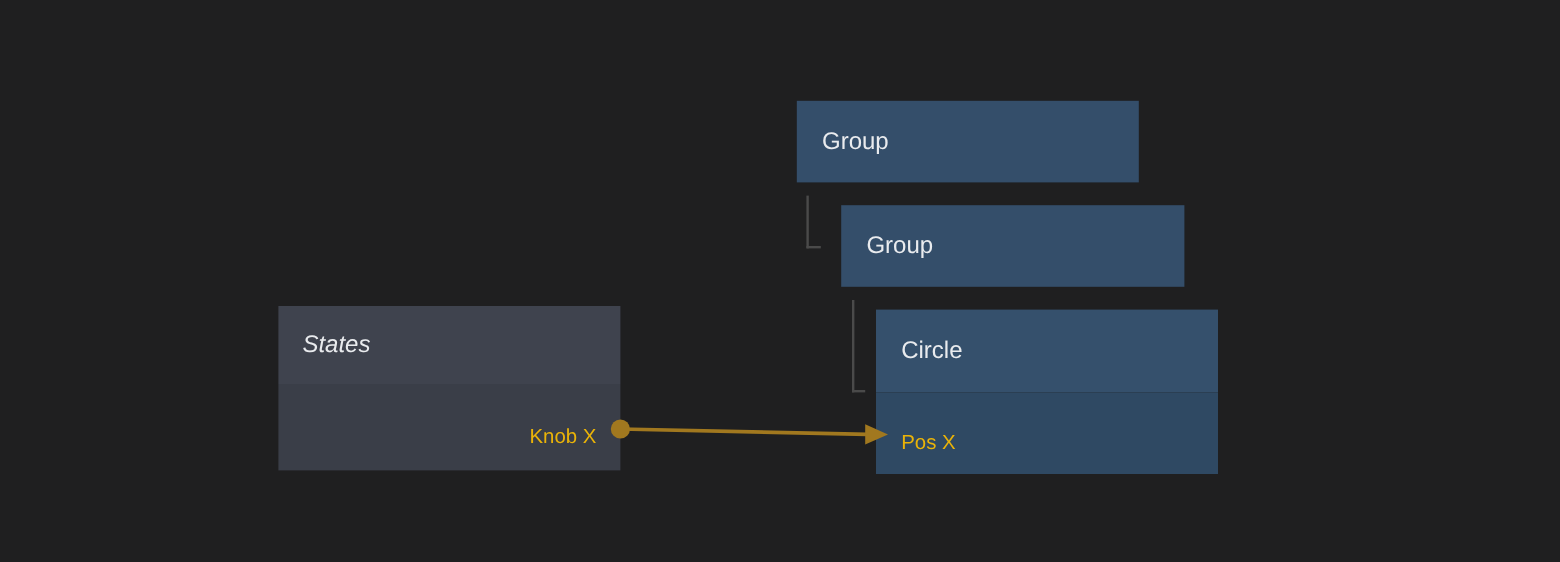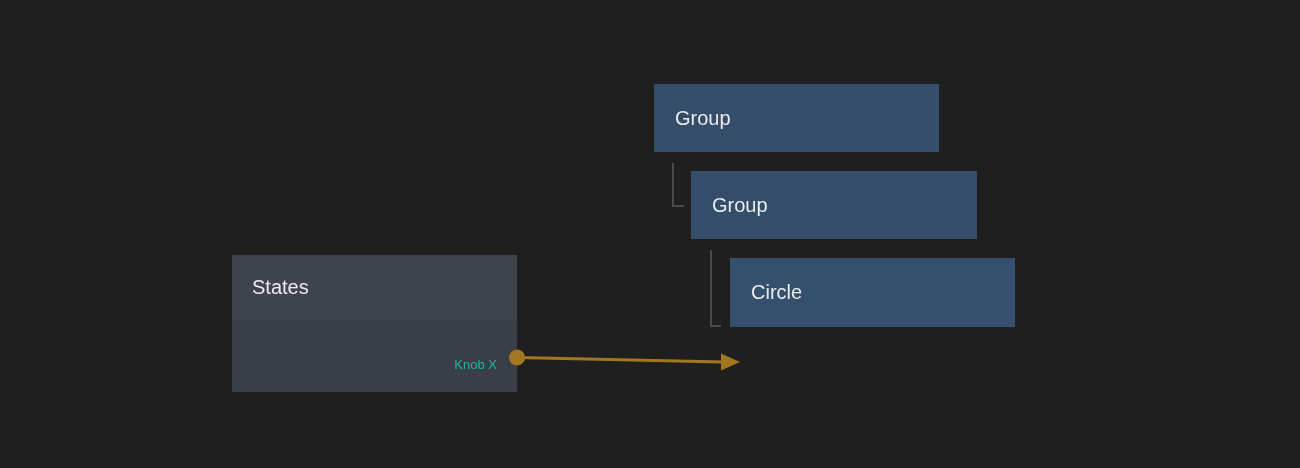--- a/index.html
+++ b/index.html
@@ -10,36 +10,36 @@
     font-family: "Liberation Sans", "DejaVu Sans", sans-serif;
   }
   .canvas {
     position: relative;
     width: 1300px; height: 468px;
     background: #1f1f20;
   }
   .node { position: absolute; }
 
   
-  .node-group { background: #344e6a; display: flex; align-items: center; padding-left: 21px; }
+  .node-group { background: #344e6a; display: flex; align-items: center; padding-left: 21px; margin-left: 10px; }
   .node-group1 { left: 654px; top: 84px;  width: 285px; height: 68px; }
   .node-group2 { left: 691px; top: 171px; width: 286px; height: 68px; }
 
   
   .node-states { left: 232px; top: 255px; width: 285px; }
-  .states-header { background: #3f434e; height: 65px; display: flex; align-items: center; padding-left: 20px; }
+  .states-header { background: #3f434e; height: 65px; display: flex; align-items: center; padding-left: 20px; font-style: italic; }
   .states-row    { background: #3a3e48; height: 72px; display: flex; align-items: center; justify-content: flex-end; padding-right: 20px; }
 
   
   .node-circle { left: 730px; top: 258px; width: 285px; }
   .circle-header { background: #35506c; height: 69px; display: flex; align-items: center; padding-left: 21px; text-align: center; }
   .circle-row    { background: #2f4963; height: 68px; display: flex; align-items: center; padding-left: 21px; }
 
   .node-title { color: #e9ebee; font-size: 20px; }
-  .port-label { color: #14b8a6; font-size: 13px; margin-top: 16px; }
+  .port-label { color: #eab308; font-size: 17px; margin-top: 16px; }
 
   
   .hconn {
     position: absolute;
     border-left: 2px solid #4a4a4a;
     border-bottom: 2px solid #4a4a4a;
   }
   .hconn1 { left: 672px; top: 163px; width: 12px; height: 44px; }
   .hconn2 { left: 710px; top: 250px; width: 11px; height: 77px; }
 
@@ -68,20 +68,23 @@
     </div>
     <div class="states-row">
       <span class="port-label">Knob X</span>
     </div>
   </div>
 
   <div class="node node-circle">
     <div class="circle-header">
       <span class="node-title">Circle</span>
     </div>
+    <div class="circle-row">
+      <span class="port-label">Pos X</span>
+    </div>
   </div>
 
   <svg class="wire-layer" width="1300" height="468">
     <line x1="517" y1="357.5" x2="723" y2="362" stroke-width="3" stroke="#a1781f"></line>
     <polygon points="740,362 721,353.5 721,370.5" fill="#a1781f"></polygon>
     <circle cx="517" cy="357.5" r="8" fill="#a1781f"></circle>
   </svg>
 
 </div>
 

